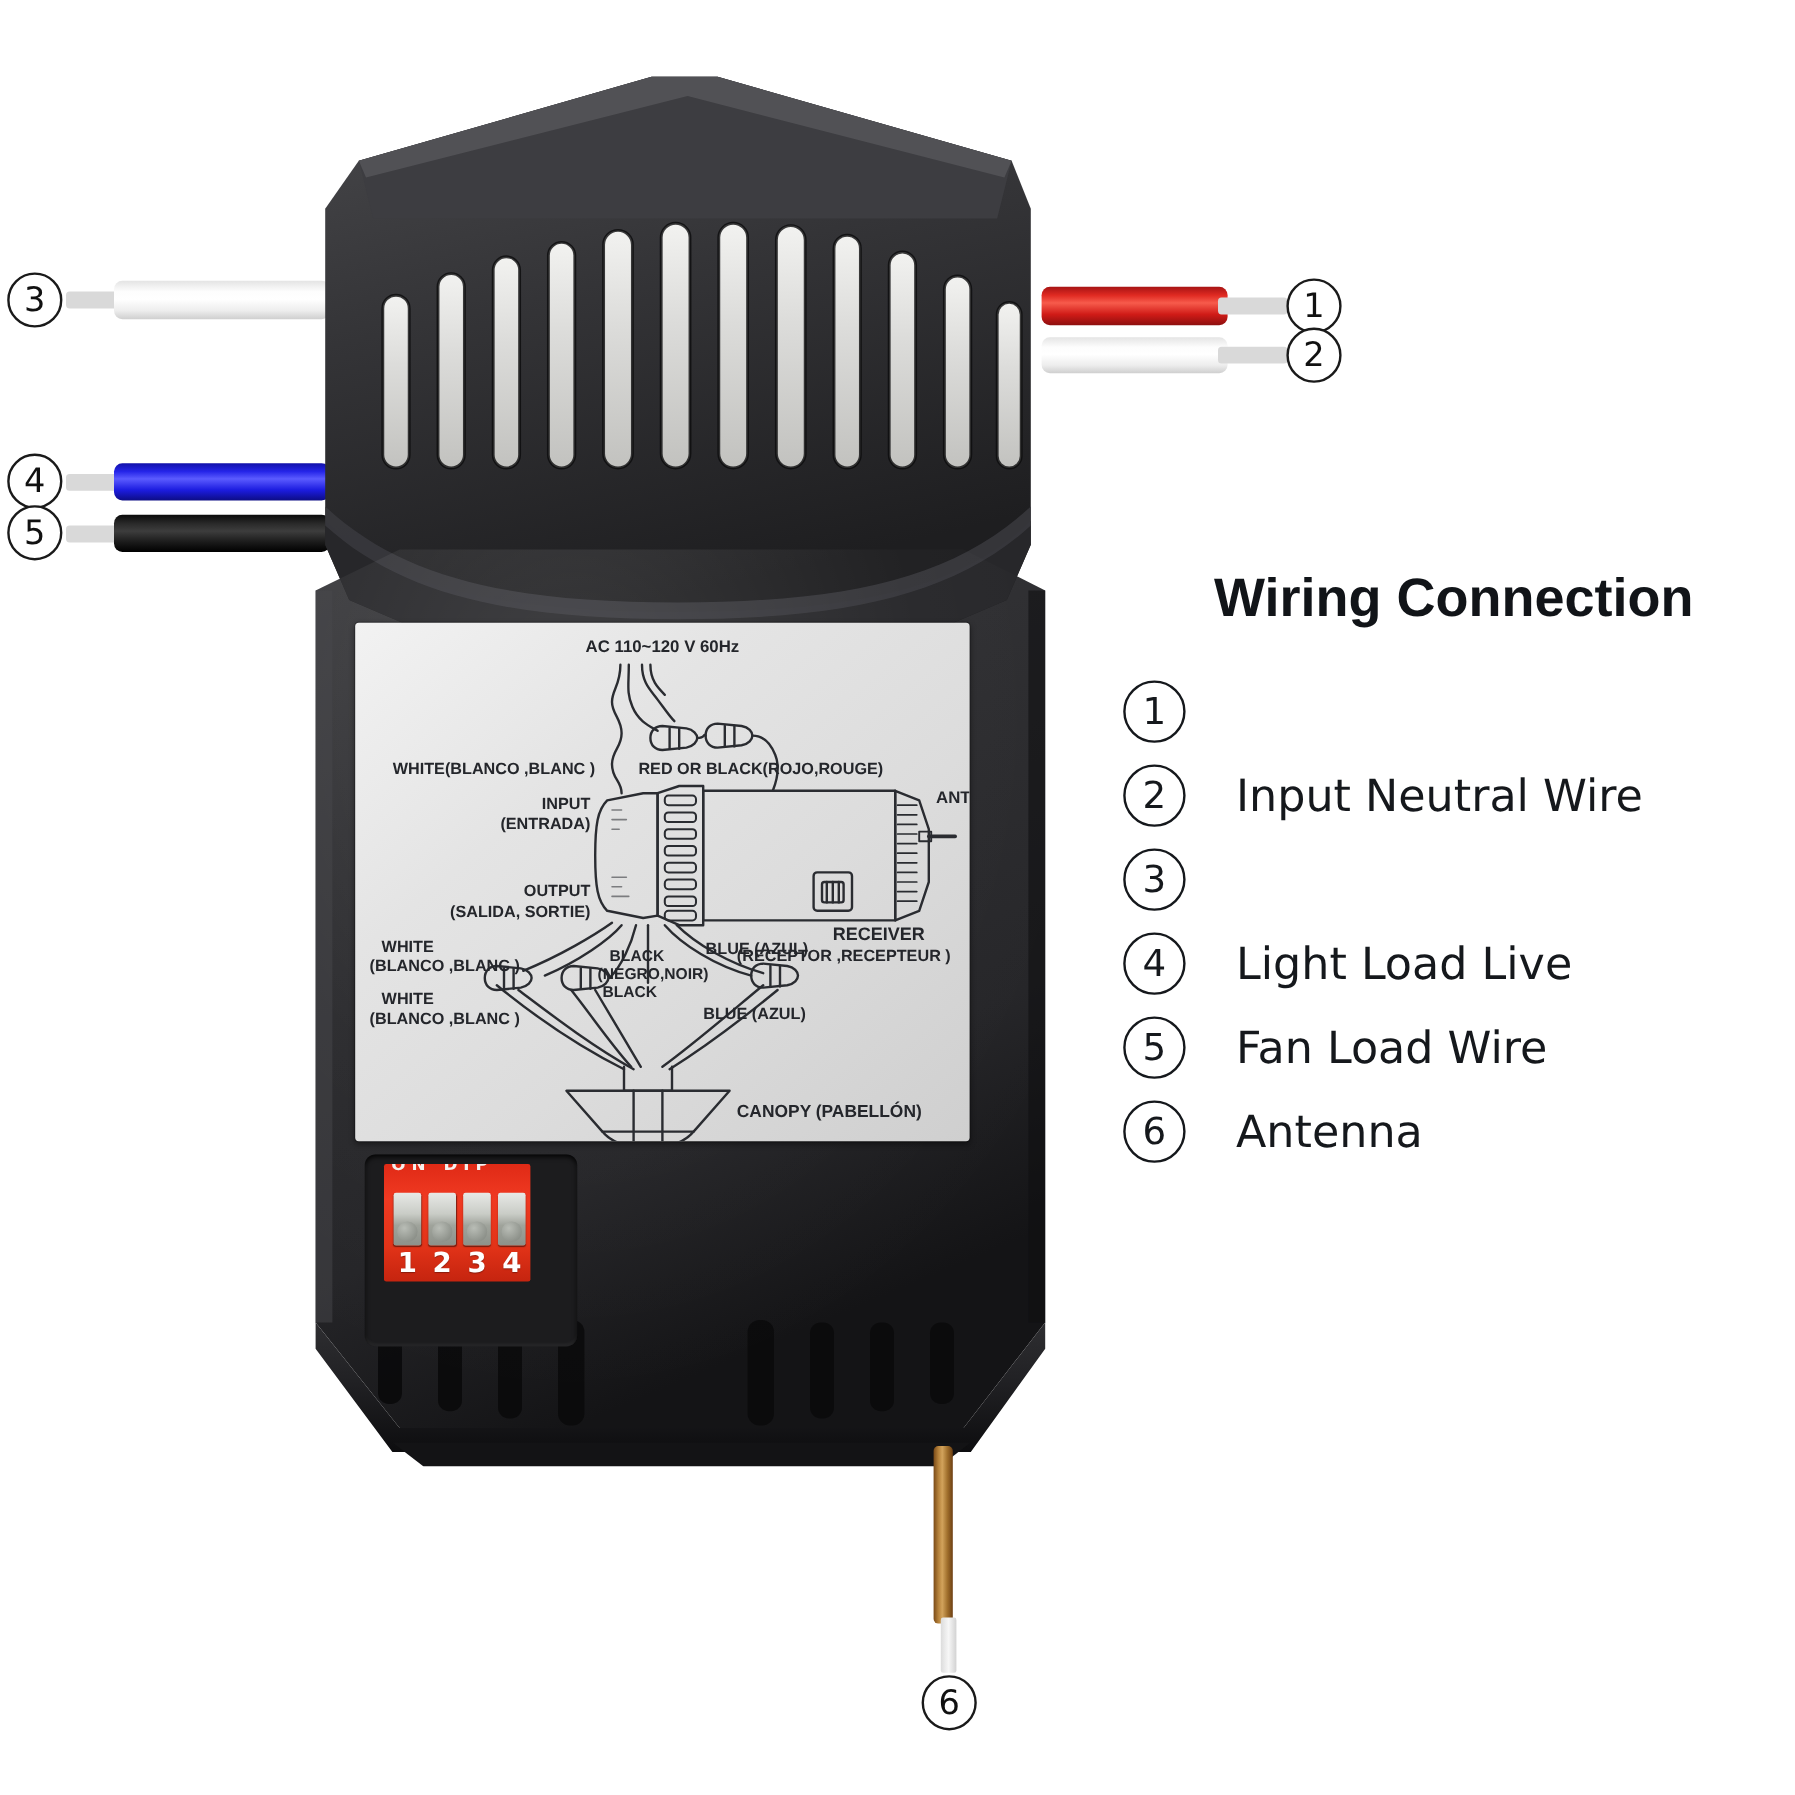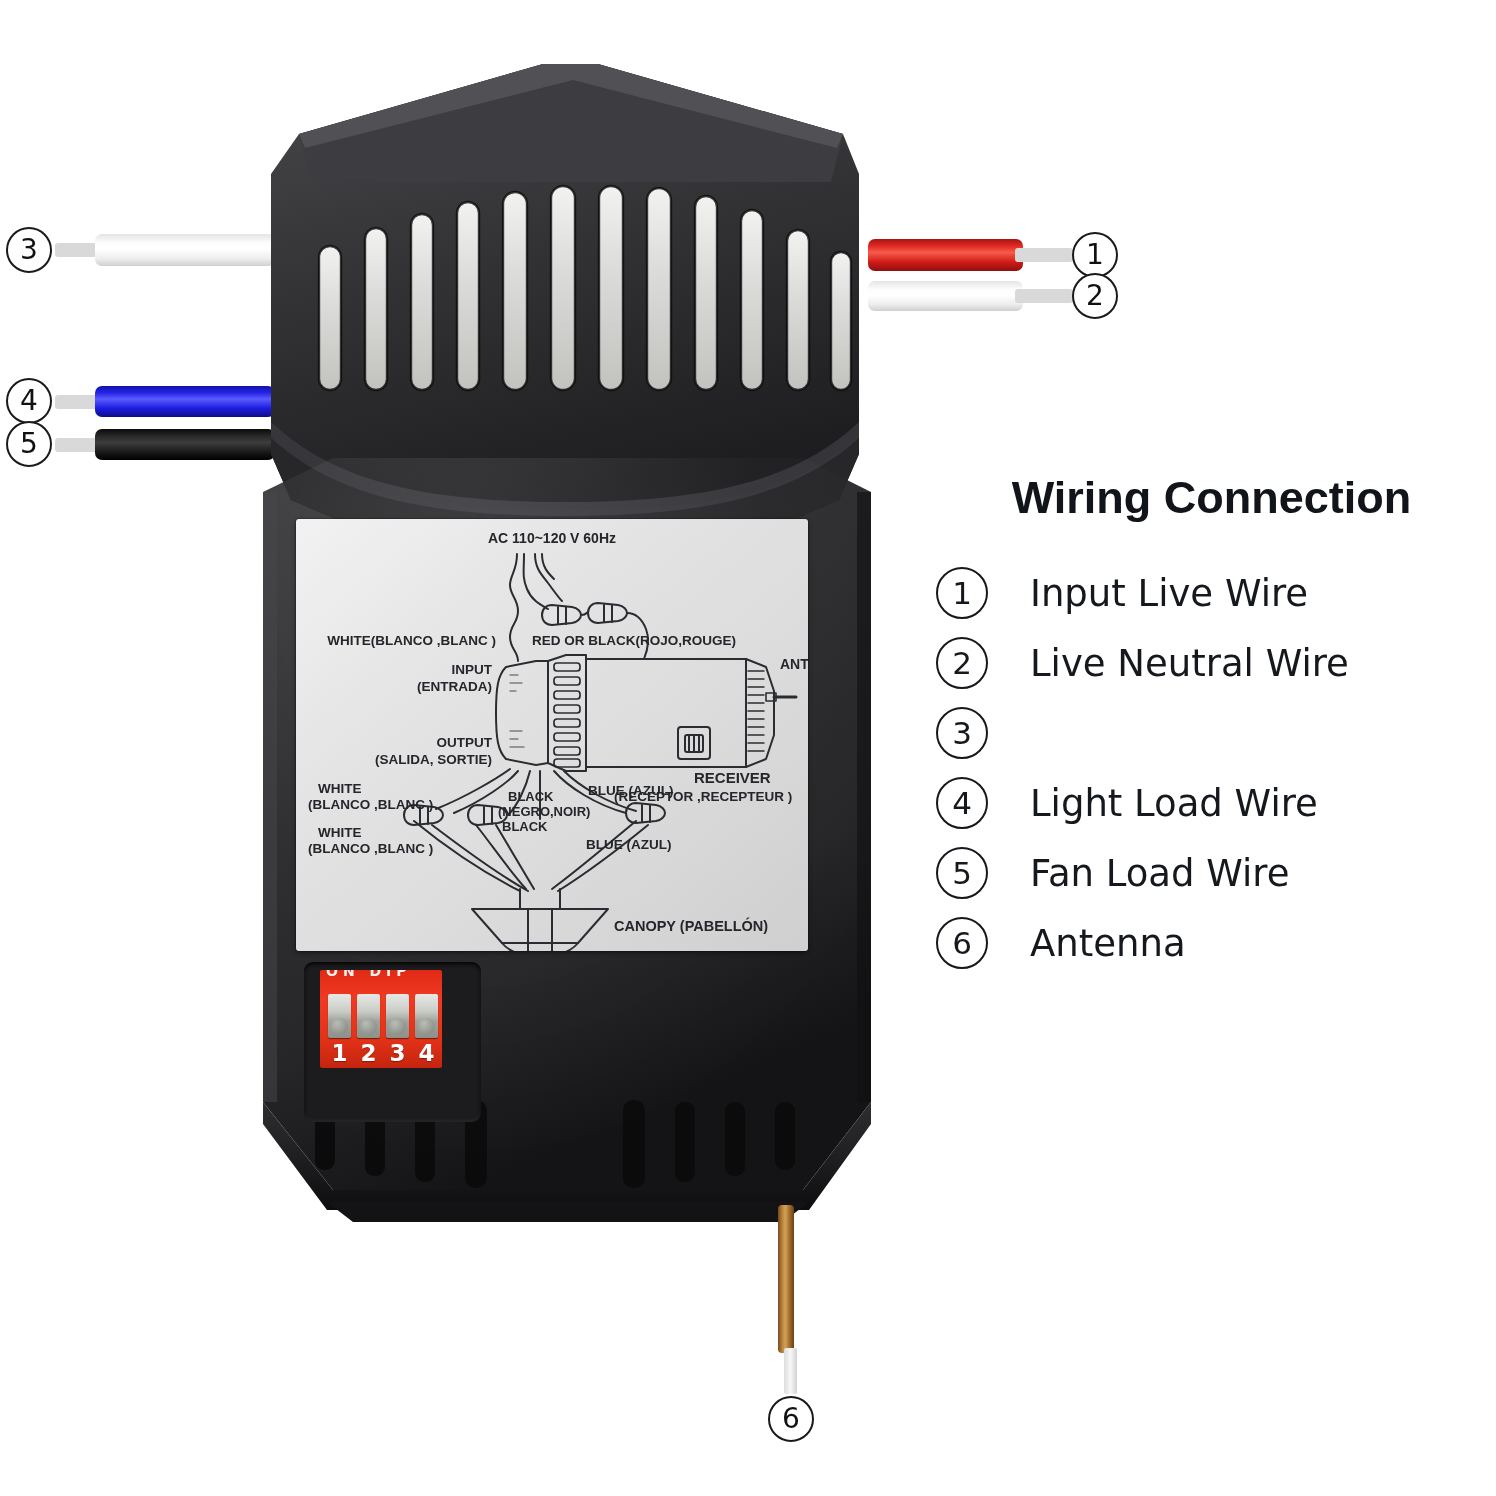--- a/index.html
+++ b/index.html
@@ -489,35 +489,34 @@
   <div class="badge" style="left:6px; top:421px;">5</div>
   <div class="badge" style="left:1072px; top:232px;">1</div>
   <div class="badge" style="left:1072px; top:273px;">2</div>
   <div class="badge" style="left:768px; top:1396px;">6</div>
 
   <div id="legend">
     <div id="legend-title">Wiring Connection</div>
 
     <div class="legend-row">
       <div class="legend-badge">1</div>
-      <div class="legend-label">Input Live Wire</div>
     </div>
 
     <div class="legend-row">
       <div class="legend-badge">2</div>
-      <div class="legend-label">Live Neutral Wire</div>
+      <div class="legend-label">Input Neutral Wire</div>
     </div>
 
     <div class="legend-row">
       <div class="legend-badge">3</div>
     </div>
 
     <div class="legend-row">
       <div class="legend-badge">4</div>
-      <div class="legend-label">Light Load Wire</div>
+      <div class="legend-label">Light Load Live</div>
     </div>
 
     <div class="legend-row">
       <div class="legend-badge">5</div>
       <div class="legend-label">Fan Load Wire</div>
     </div>
 
     <div class="legend-row">
       <div class="legend-badge">6</div>
       <div class="legend-label">Antenna</div>

